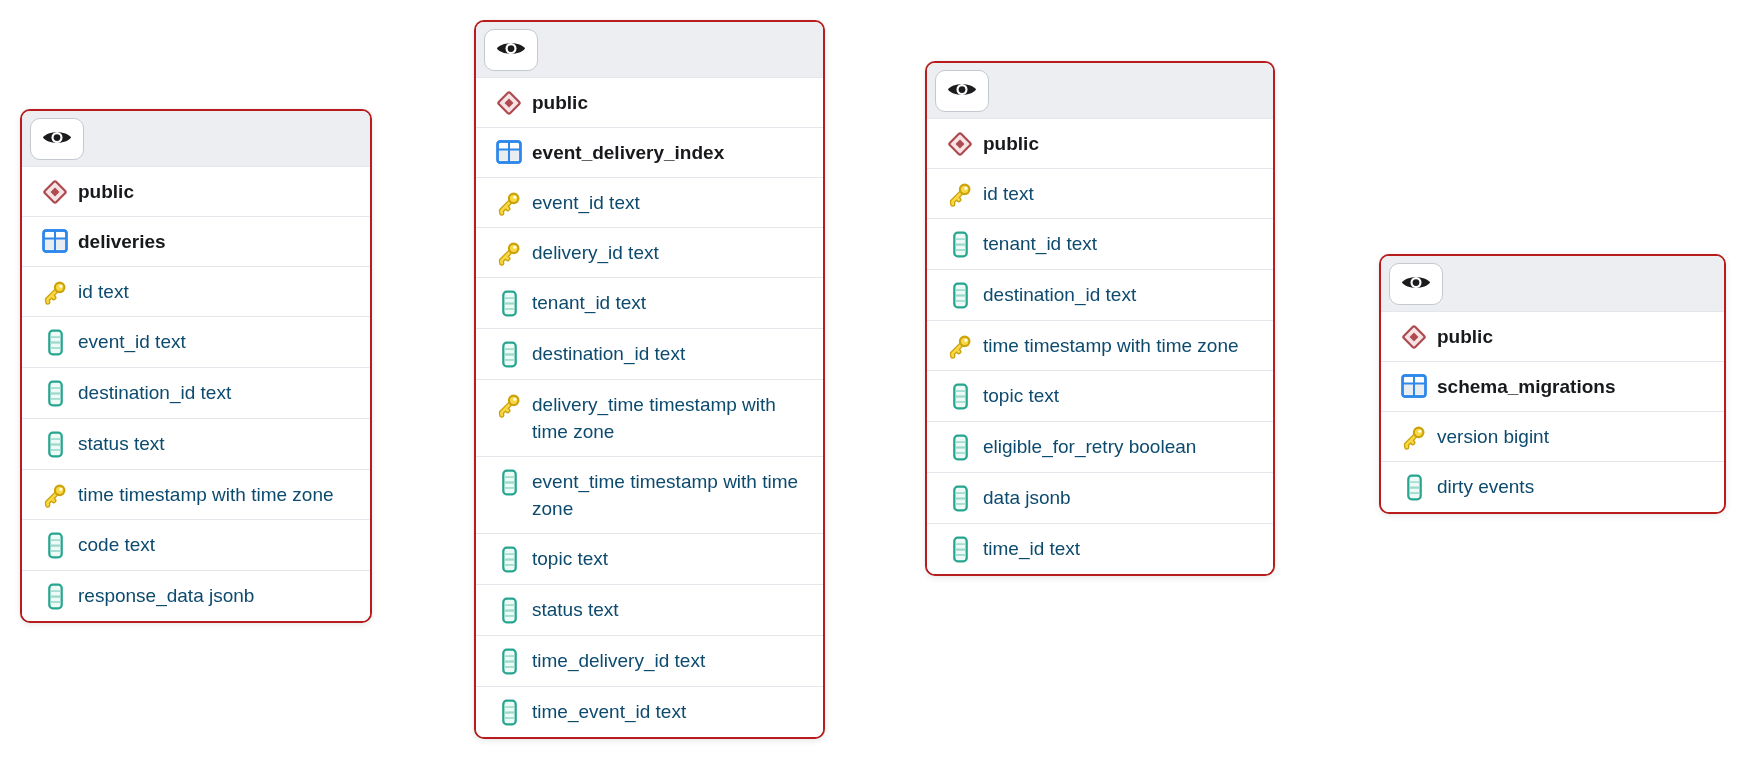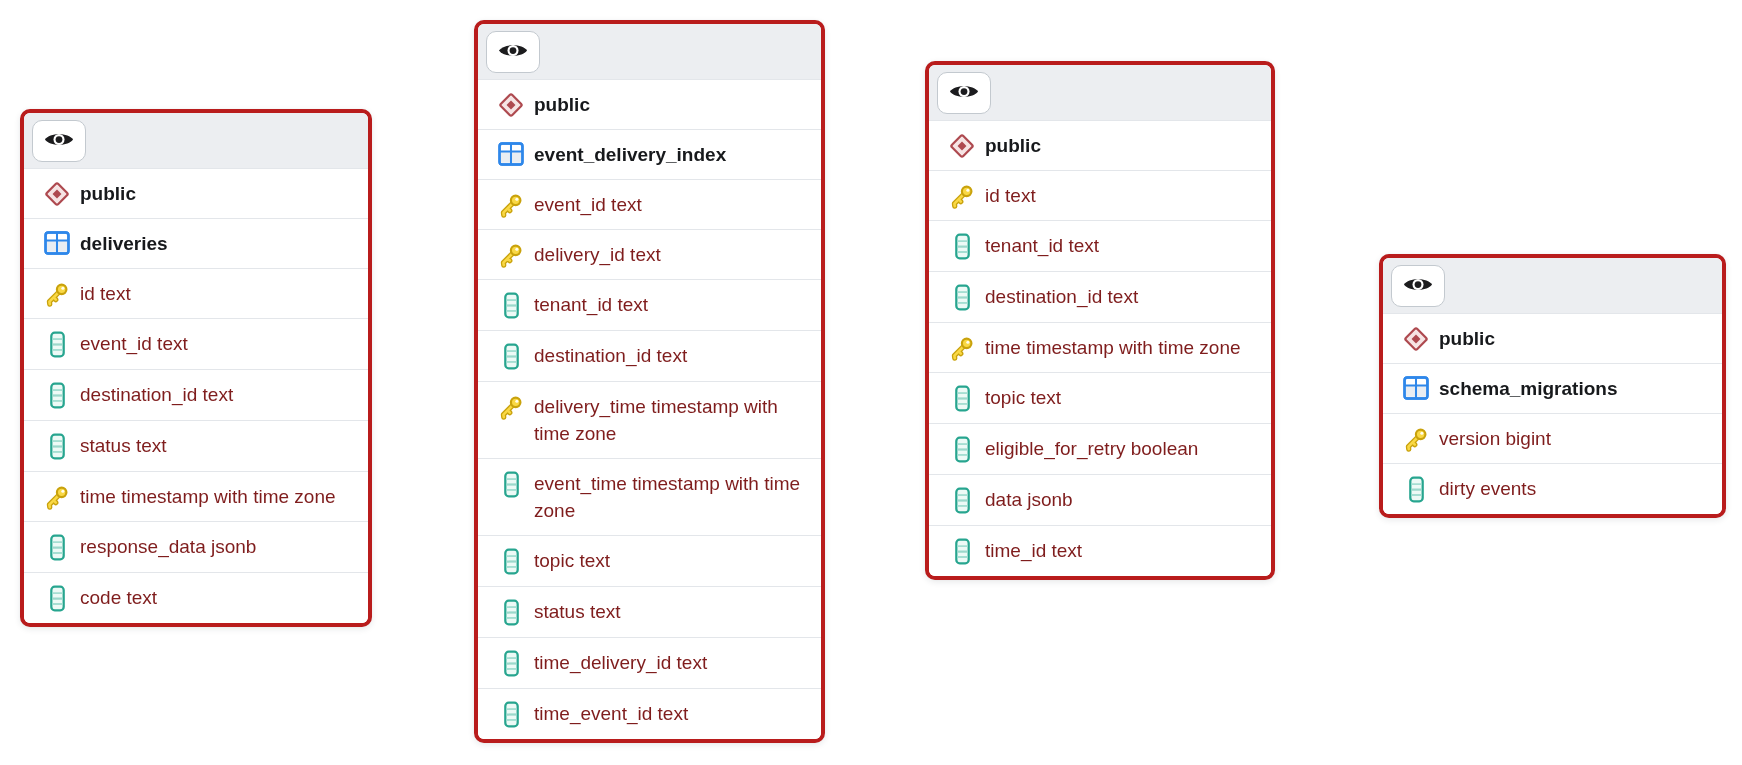--- a/index.html
+++ b/index.html
@@ -1,38 +1,38 @@
 <!DOCTYPE html>
 <html><head>
 <meta charset="utf-8">
 <style>
   * { margin:0; padding:0; box-sizing:border-box; }
   html,body { background:#ffffff; font-family:"Liberation Sans", sans-serif; }
   .canvas { position:relative; width:1742px; height:765px; background:#ffffff; overflow:hidden; }
   .card {
     position:absolute; background:#ffffff;
-    border:4px solid #b91c1c; border-radius:10px;
+    border:2px solid #b91c1c; border-radius:10px;
     box-shadow:0 2px 6px rgba(25,35,45,.10), 0 0 1px rgba(25,35,45,.08);
     overflow:hidden;
   }
   .card-header { height:55px; background:#eceef1; padding:6px 8px; display:flex; align-items:center; }
   .eye-btn {
     width:54px; height:42px; background:#ffffff;
     border:1px solid #c3c9cf; border-radius:10px;
     display:flex; align-items:center; justify-content:center;
     cursor:pointer; padding:0;
   }
   .row {
     display:flex; align-items:flex-start; gap:10px;
     padding:11px 18px 11px 20px; border-top:1px solid #e3e6ea;
     background:#ffffff; min-height:50px;
   }
   .row .ic { flex:0 0 26px; display:flex; justify-content:center; margin-top:1px; }
   .row .label {
-    font-size:19px; line-height:27px; color:#7f1d1d;
+    font-size:19px; line-height:27px; color:#0c4a6e;
     overflow-wrap:anywhere; word-break:break-word;
   }
   .row.bold .label { font-weight:700; color:#17191c; }
 </style>
 </head>
 <body>
 
 <div class="canvas">
     <div class="card" style="left: 20px; top: 109px; width: 352px;">
       <div class="card-header">
@@ -122,32 +122,32 @@
       </div>
       <div class="row">
         <span class="ic">
           <svg width="15" height="27" viewBox="0 0 16 28">
             <rect x="1.4" y="1.4" width="13.2" height="25.2" rx="3.6" fill="#edfaf6" stroke="#27a58f" stroke-width="2.4"></rect>
             <line x1="2.6" y1="8.2" x2="13.4" y2="8.2" stroke="#a5ded2" stroke-width="2"></line>
             <line x1="2.6" y1="14" x2="13.4" y2="14" stroke="#9cd8cb" stroke-width="2.4"></line>
             <line x1="2.6" y1="19.8" x2="13.4" y2="19.8" stroke="#a5ded2" stroke-width="2"></line>
           </svg>
         </span>
+        <span class="label">code text</span>
+      </div>
+      <div class="row">
+        <span class="ic">
+          <svg width="15" height="27" viewBox="0 0 16 28">
+            <rect x="1.4" y="1.4" width="13.2" height="25.2" rx="3.6" fill="#edfaf6" stroke="#27a58f" stroke-width="2.4"></rect>
+            <line x1="2.6" y1="8.2" x2="13.4" y2="8.2" stroke="#a5ded2" stroke-width="2"></line>
+            <line x1="2.6" y1="14" x2="13.4" y2="14" stroke="#9cd8cb" stroke-width="2.4"></line>
+            <line x1="2.6" y1="19.8" x2="13.4" y2="19.8" stroke="#a5ded2" stroke-width="2"></line>
+          </svg>
+        </span>
         <span class="label">response_data jsonb</span>
-      </div>
-      <div class="row">
-        <span class="ic">
-          <svg width="15" height="27" viewBox="0 0 16 28">
-            <rect x="1.4" y="1.4" width="13.2" height="25.2" rx="3.6" fill="#edfaf6" stroke="#27a58f" stroke-width="2.4"></rect>
-            <line x1="2.6" y1="8.2" x2="13.4" y2="8.2" stroke="#a5ded2" stroke-width="2"></line>
-            <line x1="2.6" y1="14" x2="13.4" y2="14" stroke="#9cd8cb" stroke-width="2.4"></line>
-            <line x1="2.6" y1="19.8" x2="13.4" y2="19.8" stroke="#a5ded2" stroke-width="2"></line>
-          </svg>
-        </span>
-        <span class="label">code text</span>
       </div>
     </div>
     <div class="card" style="left: 474px; top: 20px; width: 351px;">
       <div class="card-header">
         <button class="eye-btn">
           <span class="ic"><svg width="30" height="23" viewBox="0 0 32 24">
               <path d="M1 12 C6 4.5 26 4.5 31 12 C26 19.5 6 19.5 1 12 Z" fill="#1c1c1e"></path>
               <circle cx="16" cy="12" r="5.9" fill="#ffffff"></circle>
               <circle cx="16" cy="12" r="3.6" fill="#1c1c1e"></circle>
             </svg></span>

